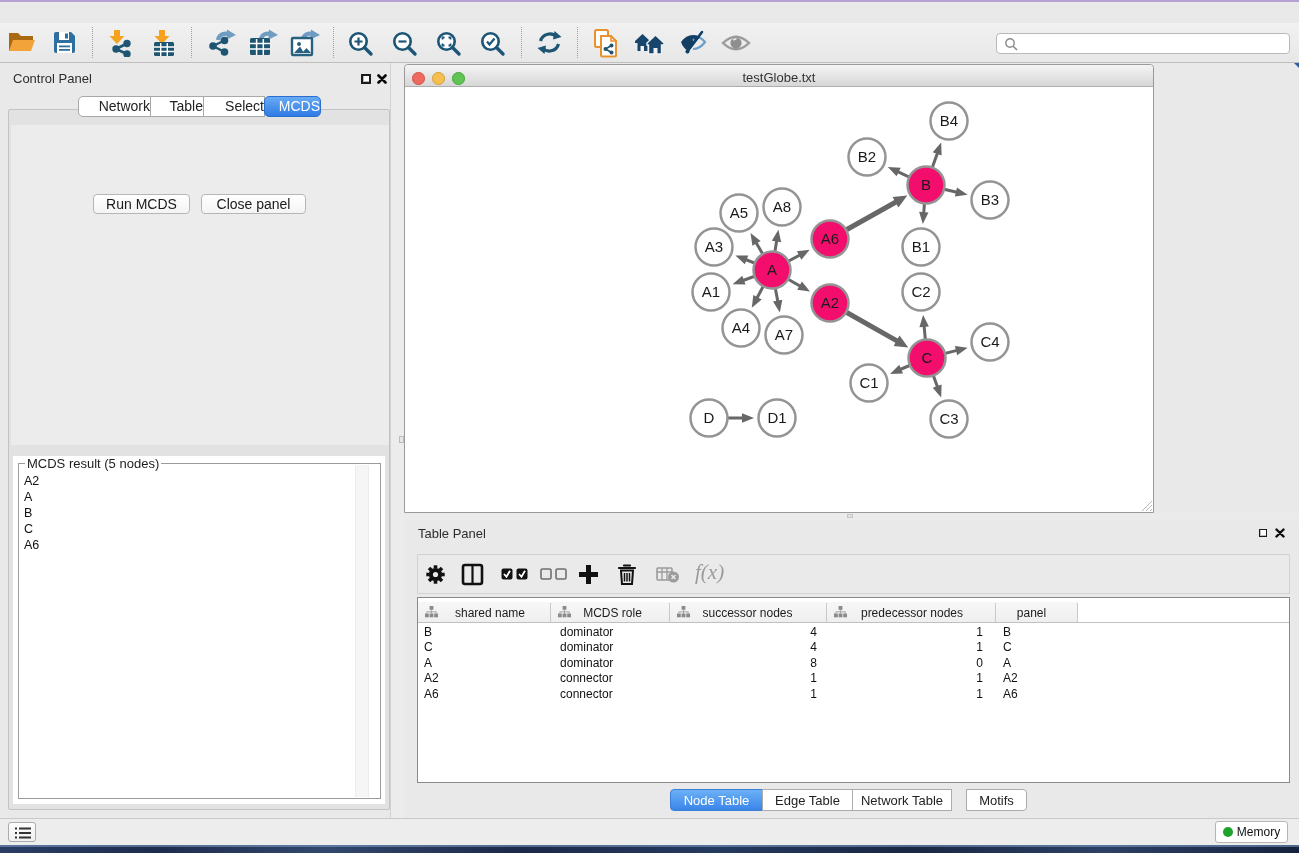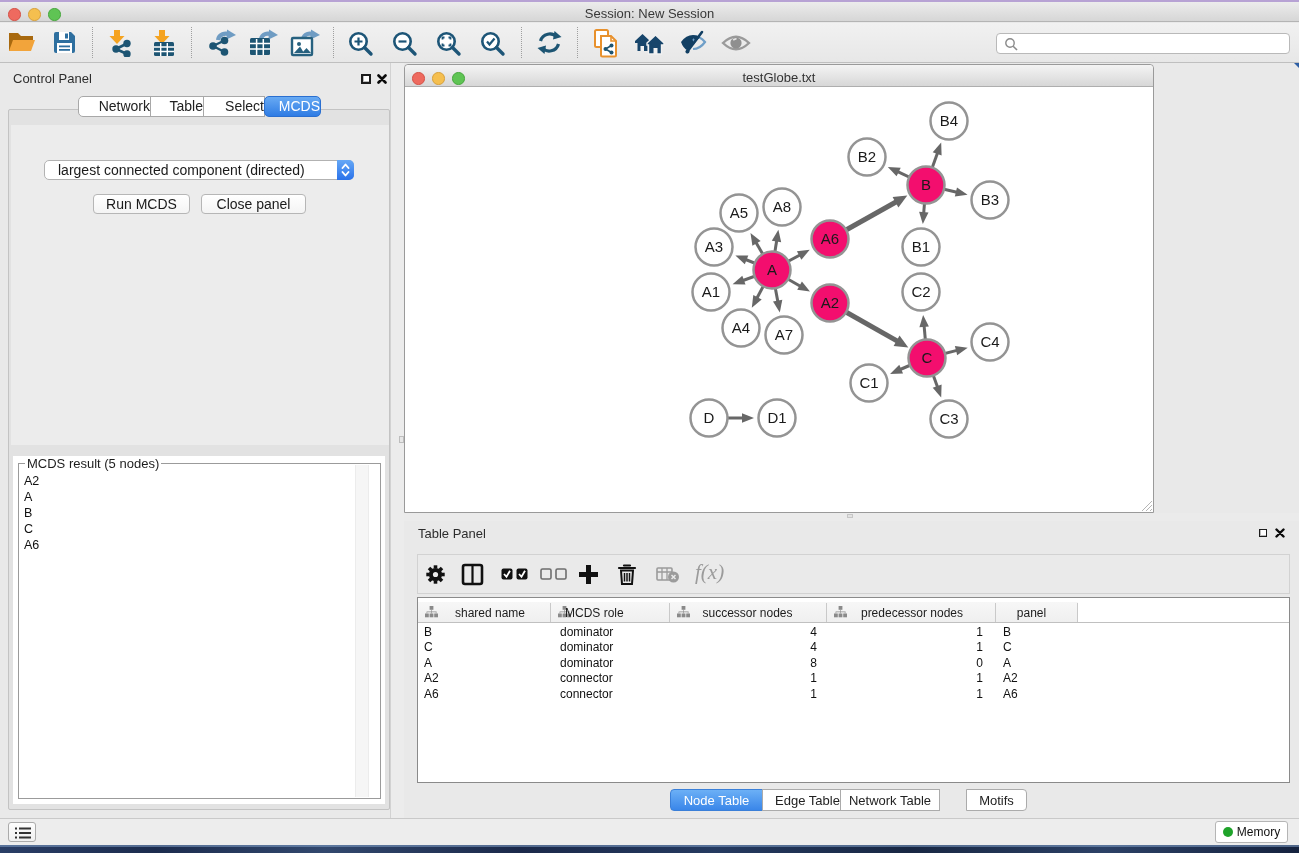--- a/index.html
+++ b/index.html
@@ -49,26 +49,20 @@
 .btabsel{background:linear-gradient(#6cb0f6,#3a86e9);color:#fff;border-color:#3a7fd8}
 #statusbar{left:0;top:818px;width:1299px;height:34px;background:#ededed;border-top:1px solid #c9c9c9}
 #listbtn{position:absolute;left:8px;top:3px;width:28px;height:20px;background:linear-gradient(#fdfdfd,#f0f0f0);border:1px solid #ababab;border-radius:3px}
 #membtn{position:absolute;left:1215px;top:2px;width:73px;height:22px;background:#fff;border:1px solid #b5b5b5;border-radius:3px;font-size:12px;color:#111;text-align:center;line-height:21px}
 #pbot{left:0;top:845px;width:1299px;height:8px;background:linear-gradient(90deg,#2a3e66 0%,#1c2c4e 12%,#32486e 25%,#1b294a 40%,#253a60 55%,#182743 70%,#2c4166 85%,#15223e 100%)}#pbot:before{content:"";position:absolute;left:0;top:0;width:100%;height:2px;background:rgba(130,160,200,0.55)}
 #nwgrip{position:absolute;right:0;bottom:0;width:12px;height:12px}
 </style></head>
 <body>
 <div id="screen">
 <div id="ptop" class="abs"></div>
-<div id="titlebar" class="abs">
- <span class="light" style="left:8px;background:#ee6a5f;border:0.5px solid #d55247"></span>
- <span class="light" style="left:28px;background:#f5bf4f;border:0.5px solid #d8a13b"></span>
- <span class="light" style="left:48px;background:#5fc454;border:0.5px solid #47a73d"></span>
- <div class="t">Session: New Session</div>
-</div>
 <div id="toolbar" class="abs">
  <svg class="ticon" style="left:6px" width="30" height="27" viewBox="0 0 30 27">
   <path d="M3 4 h9 l3 3 h12 v4 H3 z" fill="#a8690f"></path>
         <path d="M3 4 v18 h3 l2-11 h-3 z" fill="#a8690f"></path>
   <path d="M7 11 h22 l-4 11 H3 z" fill="#f2a43b"></path>
       </svg>
  <svg class="ticon" style="left:51px" width="27" height="27" viewBox="0 0 27 27">
   <path d="M3 5 a2 2 0 0 1 2-2 h15 l4 4 v15 a2 2 0 0 1-2 2 H5 a2 2 0 0 1-2-2 z" fill="#2e6f9f"></path>
   <rect x="8" y="3" width="10" height="8" fill="#fff"></rect>
         <rect x="14" y="4.5" width="3" height="5" fill="#2e6f9f"></rect>
@@ -182,27 +176,20 @@
         <path d="M1.5 1.5 L8.5 8.5 M8.5 1.5 L1.5 8.5" stroke="#0a0a0a" stroke-width="2.6" stroke-linecap="round"></path>
       </svg>
  <div style="position:absolute;left:78px;top:33px;z-index:5">
   <div class="tab" style="left:0;width:73px;border-radius:5px 0 0 5px">Network</div>
   <div class="tab" style="left:72px;width:54px">Table</div>
   <div class="tab" style="left:125px;width:62px">Select</div>
   <div class="tab tabsel" style="left:186px;width:57px">MCDS</div>
  </div>
  <div id="cpbody">
   <div id="cpinner"></div>
-  <div id="dropdown">largest connected component (directed)
-   <div id="stepper">
-            <svg style="position:absolute;left:3px;top:2px" width="11" height="16" viewBox="0 0 11 16">
-    <path d="M2.5 6 L5.5 2.5 L8.5 6 M2.5 10 L5.5 13.5 L8.5 10" fill="none" stroke="#fff" stroke-width="1.9" stroke-linecap="round" stroke-linejoin="round"></path>
-            </svg>
-          </div>
-  </div>
   <div class="btn" style="left:84px;width:97px">Run MCDS</div>
   <div class="btn" style="left:192px;width:105px">Close panel</div>
   <div id="whitebox">
    <div id="fset">
     <div id="fleg">MCDS result (5 nodes)</div>
     <div id="flist">A2<br>A<br>B<br>C<br>A6</div>
     <div id="fscroll"></div>
    </div>
   </div>
  </div>
@@ -371,21 +358,21 @@
    <div class="hdiv" style="left:132px"></div>
    <svg class="hicon" style="left:140px" width="13" height="12" viewBox="0 0 13 12">
             <g fill="#8a8a8a">
               <rect x="4.6" y="0" width="3.8" height="3.8"></rect>
               <rect x="0" y="7.5" width="3.8" height="3.8"></rect>
               <rect x="4.6" y="7.5" width="3.8" height="3.8"></rect>
               <rect x="9.2" y="7.5" width="3.8" height="3.8"></rect>
               <path d="M6.2 3.8 h0.6 v2 h-0.6 z M1.6 5.6 h10 v0.7 h-10 z M1.6 5.6 h0.6 v2 h-0.6 z M6.2 5.6 h0.6 v2 h-0.6 z M10.8 5.6 h0.6 v2 h-0.6 z"></path>
             </g>
           </svg>
-   <div class="htxt" style="left:147px;width:95px;text-align:left">MCDS role</div>
+   <div class="htxt" style="left:147px;width:95px;text-align:center">MCDS role</div>
    <div class="hdiv" style="left:251px"></div>
    <svg class="hicon" style="left:259px" width="13" height="12" viewBox="0 0 13 12">
             <g fill="#8a8a8a">
               <rect x="4.6" y="0" width="3.8" height="3.8"></rect>
               <rect x="0" y="7.5" width="3.8" height="3.8"></rect>
               <rect x="4.6" y="7.5" width="3.8" height="3.8"></rect>
               <rect x="9.2" y="7.5" width="3.8" height="3.8"></rect>
               <path d="M6.2 3.8 h0.6 v2 h-0.6 z M1.6 5.6 h10 v0.7 h-10 z M1.6 5.6 h0.6 v2 h-0.6 z M6.2 5.6 h0.6 v2 h-0.6 z M10.8 5.6 h0.6 v2 h-0.6 z"></path>
             </g>
           </svg>
@@ -427,21 +414,21 @@
   <div class="cell" style="left:585px;top:72px">A2</div>
   <div class="cell" style="left:6px;top:88px">A6</div>
   <div class="cell" style="left:142px;top:88px">connector</div>
   <div class="cell" style="left:330px;top:88px;width:69px;text-align:right">1</div>
   <div class="cell" style="left:496px;top:88px;width:69px;text-align:right">1</div>
   <div class="cell" style="left:585px;top:88px">A6</div>
  </div>
  <div style="position:absolute;left:266px;top:268px">
   <div class="btab btabsel" style="left:0;width:93px;border-radius:4px 0 0 4px">Node Table</div>
   <div class="btab" style="left:92px;width:91px">Edge Table</div>
-  <div class="btab" style="left:170px;width:100px">Network Table</div>
+  <div class="btab" style="left:182px;width:100px">Network Table</div>
   <div class="btab" style="left:296px;width:61px;border-radius:0 4px 4px 0">Motifs</div>
  </div>
 </div>
 <div id="statusbar" class="abs">
  <div id="listbtn">
         <svg style="position:absolute;left:6px;top:4px" width="16" height="12" viewBox="0 0 16 12">
   <g fill="#333">
             <rect x="0" y="0.5" width="2" height="2"></rect>
             <rect x="4" y="0.5" width="12" height="2"></rect>
             <rect x="0" y="5" width="2" height="2"></rect>

